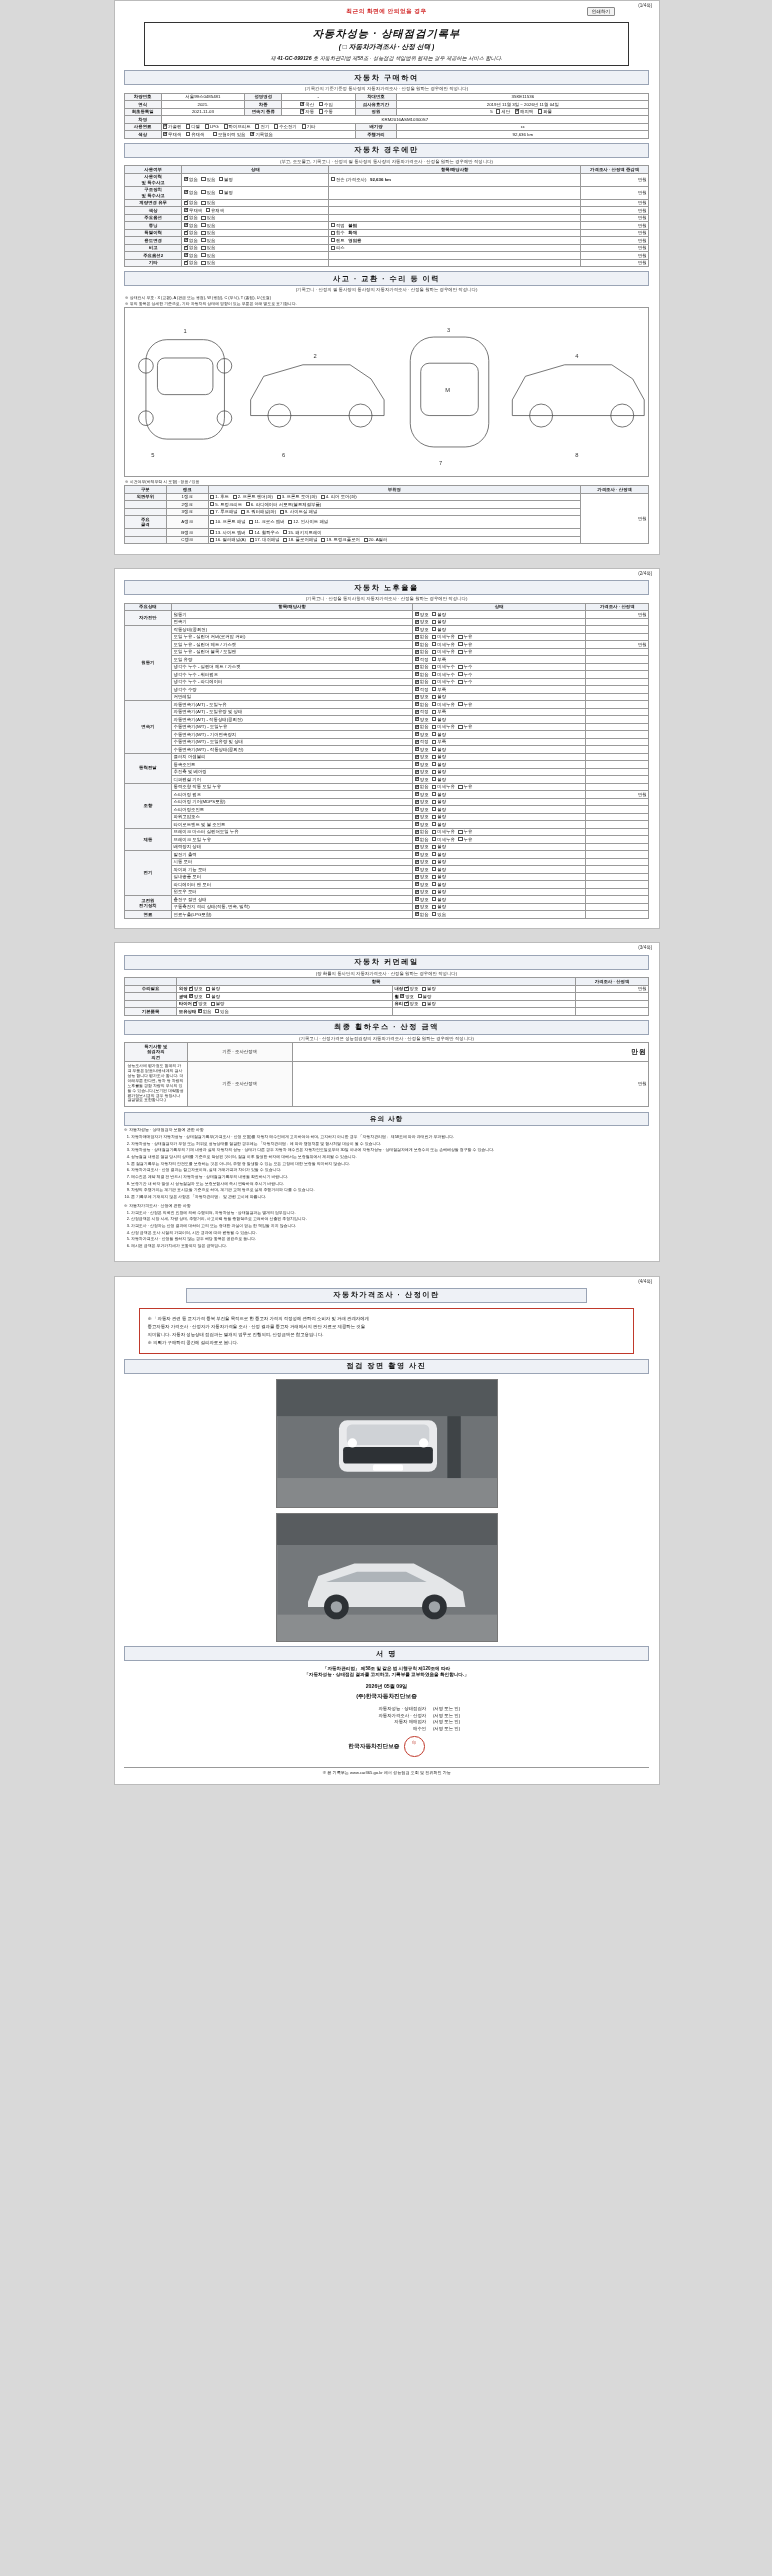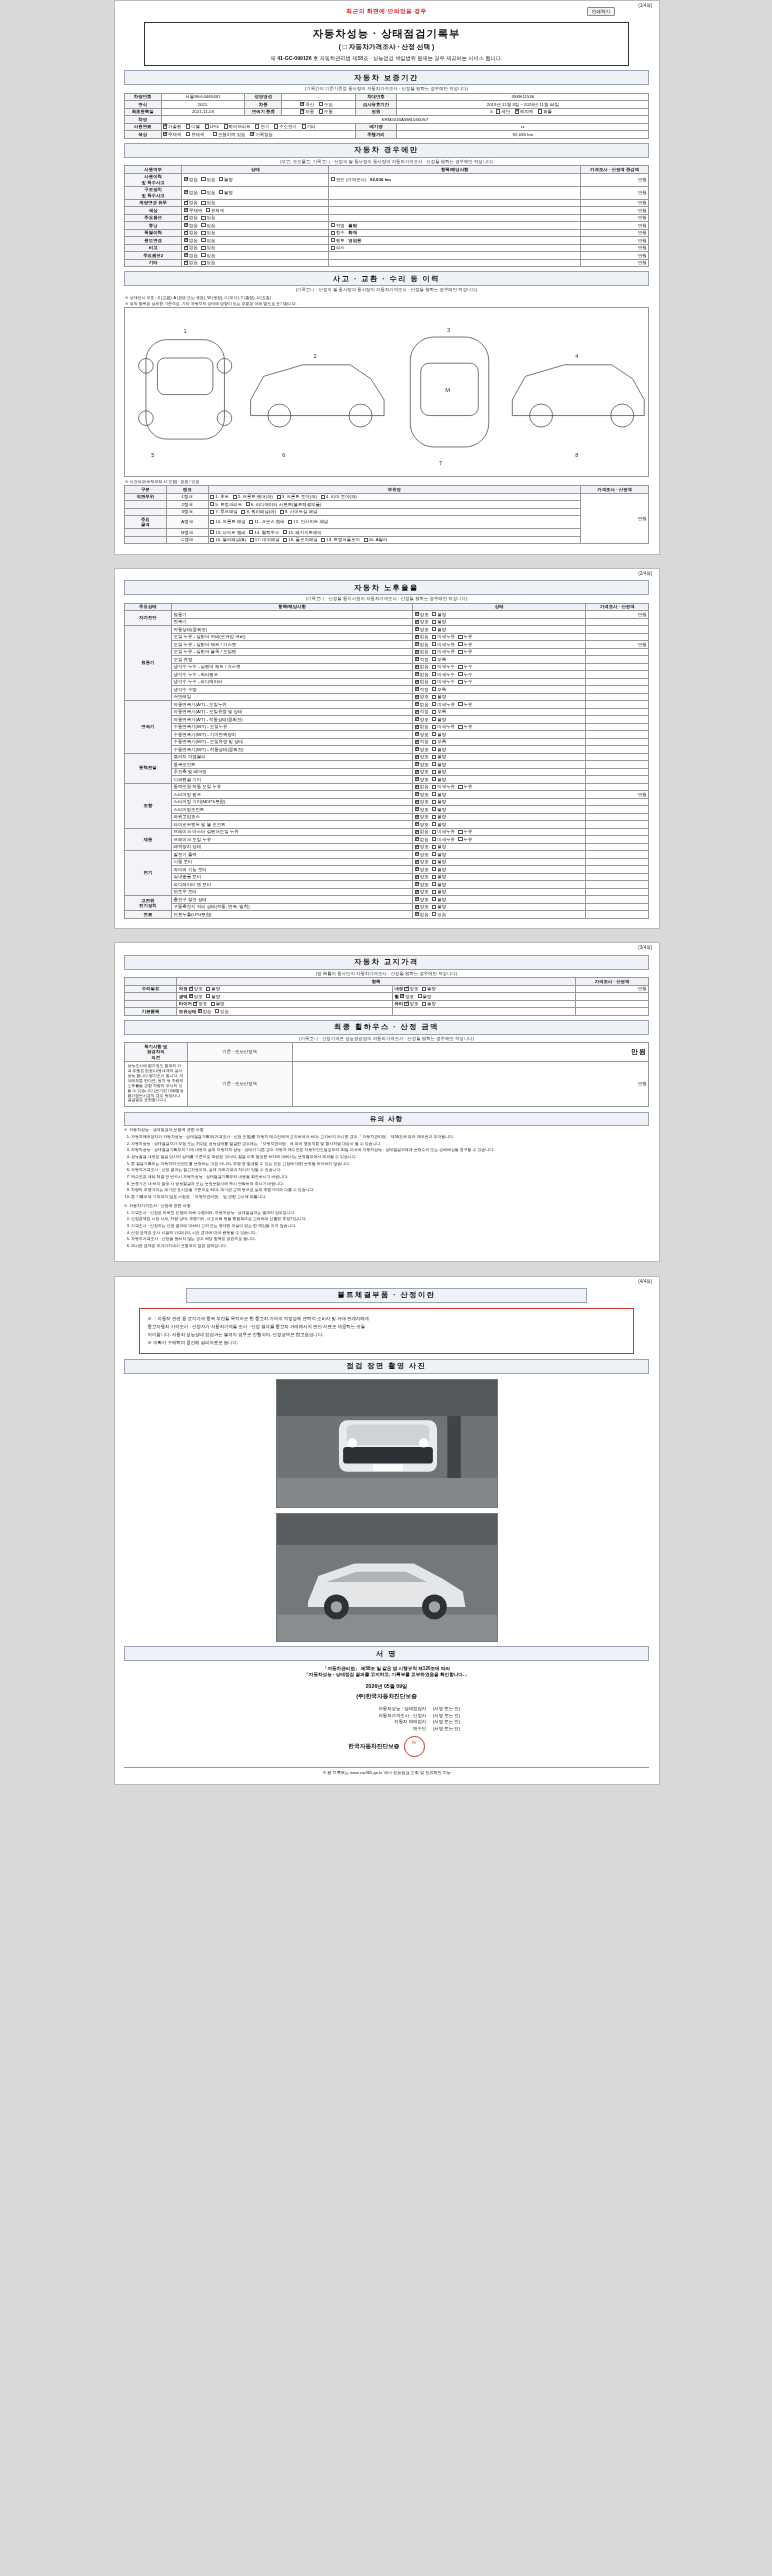--- a/index.html
+++ b/index.html
@@ -24,21 +24,21 @@
     font-size:4.6px; color:#333;
   }
   .topbar { text-align:center; margin-bottom:3.1px; position:relative; height:10.3px;}
   .topbar .redline { color:#d01e1e; font-size:5.7px; font-weight:bold; letter-spacing:0.5px;}
   .btn-print {
     position:absolute; right:34px; top:-1px;
     border:0.5px solid #888; background:#f2f2f2; font-size:4.6px;
     padding:1px 4.1px; border-radius:1px; cursor:pointer;
   }
   .title-box {
-    border:1px solid #333; margin:3.1px 20.6px 4.1px 20.6px; padding:4.1px 2.1px 3.1px 2.1px; text-align:center;
+    border:1px solid #333; margin:3.1px 20.6px 4.1px 20.6px; padding:4.1px 2.1px 3.1px 2.1px; text-align:center;font-style:italic;
   }
   .title-main { font-size:10.3px; font-weight:bold; letter-spacing:1px;}
   .title-sub { font-size:6.7px; font-weight:bold; margin-top:2.1px;}
   .title-line3 { font-size:5.2px; margin-top:3.1px;}
   .title-line3 b{font-weight:bold}
   .sec-title {
     text-align:center; font-size:7.2px; font-weight:bold; letter-spacing:1.5px;
     background:#eef1f6; border:0.5px solid #9aa4b5; padding:1.5px 0; margin:4.1px 0 0 0;
   }
   .sec-note { text-align:center; font-size:4.4px; color:#333; padding:1px 0 1.5px 0;}
@@ -91,21 +91,21 @@
     <div class="title-main">자동차성능 · 상태점검기록부</div>
     <div class="title-sub">( □ 자동차가격조사 · 산정 선택 )</div>
     <div class="title-line3">
       <span>제</span>
       <b>41-GC-099126</b>
       <span>호</span>
       <span>자동차관리법 제58조 · 성능점검 책임범위 원제는 경우 제공하는 서비스 합니다.</span>
     </div>
   </div>
 
-  <div class="sec-title">자동차 보증기간</div>
+  <div class="sec-title">자동차 구매하여</div>
   <div class="sec-note">(기록간의 기준기준정 통사장의 자동차가격조사 · 산정을 원하는 경우에만 작성니다)</div>
 
   <table>
     <tbody>
         <tr>
       <td class="lbl" style="width:7%">차량번호</td>
       <td style="width:16%" class="c">서울99스0485481</td>
       <td class="lbl" style="width:7%">성명명성</td>
       <td style="width:14%" class="c">-</td>
       <td class="lbl" style="width:8%">차대번호</td>
@@ -572,21 +572,21 @@
           <td>연료누출(LPG포함)</td>
           <td><span class="opt"><i class="chk on"></i>없음</span><span class="opt"><i class="chk"></i>있음</span></td>
           <td class="r"></td>
         </tr>
       </tbody>
   </table>
 </div>
 
 <div class="page">
   <div class="page-num">(3/4쪽)</div>
-  <div class="sec-title">자동차 교지가격</div>
+  <div class="sec-title">자동차 커먼레일</div>
   <div class="sec-note">(장 확률의 통사단의 자동차가격조사 · 산정을 원하는 경우에만 작성니다)</div>
   <table>
     <tbody>
         <tr>
       <th style="width:10%">&nbsp;</th>
       <th colspan="2">항목</th>
       <th style="width:14%">가격조사 · 산정액</th>
     </tr>
     </tbody>
       <tbody id="other-rows">
@@ -658,21 +658,21 @@
         <li>가격조사 · 산정자는 산정 결과에 대하여 고의 또는 중대한 과실이 없는 한 책임을 지지 않습니다.</li>
         <li>산정 금액은 조사 시점의 가격이며, 시간 경과에 따라 변동될 수 있습니다.</li>
         <li>자동차가격조사 · 산정을 원하지 않는 경우 해당 항목은 공란으로 둡니다.</li>
         <li>제시된 금액은 부가가치세가 포함되지 않은 금액입니다.</li>
       </ol>
   </div>
 </div>
 
 <div class="page">
   <div class="page-num">(4/4쪽)</div>
-  <div class="sec-title" style="margin:4.1px 62px">볼트체결부품 · 산정이란</div>
+  <div class="sec-title" style="margin:4.1px 62px">자동차가격조사 · 산정이란</div>
   <div class="redbox">
     <p>※ 「자동차 관련 등 교지가격 중복 부진을 목적으로 한 중고차 가격의 적정성에 관하여 소비자 및 거래 관계자에게</p>
     <p>중고자동차 가격조사 · 산정자가 자동차가격을 조사 · 산정 결과를 중고차 거래에서의 판단 자료로 제공하는 것을</p>
     <p>의미합니다. 자동차 성능상태 점검과는 별개의 업무로 진행되며, 산정금액은 참고용입니다.</p>
     <p>※ 의뢰가 구매하여 공간에 설리자료로 봅니다.</p>
   </div>
 
   <div class="sec-title">점검 장면 촬영 사진</div>
   <div class="photo-grid">
     <div class="photo">

